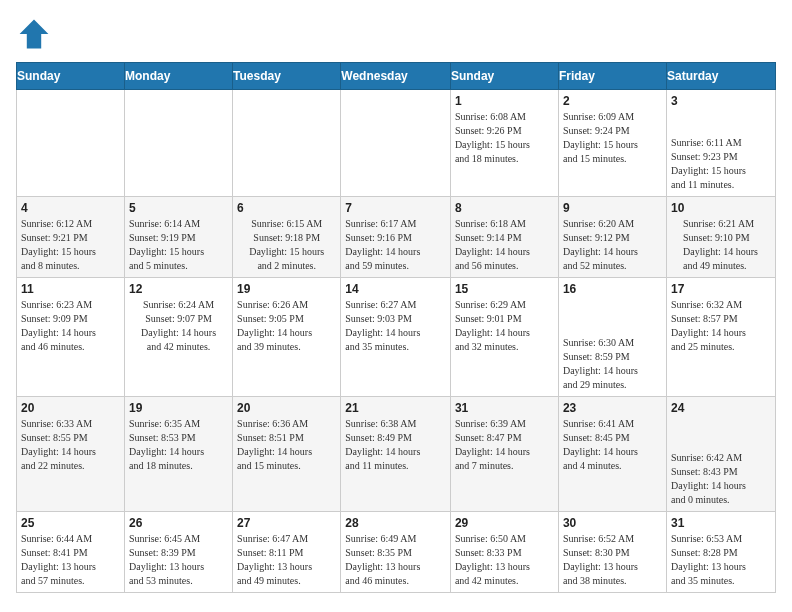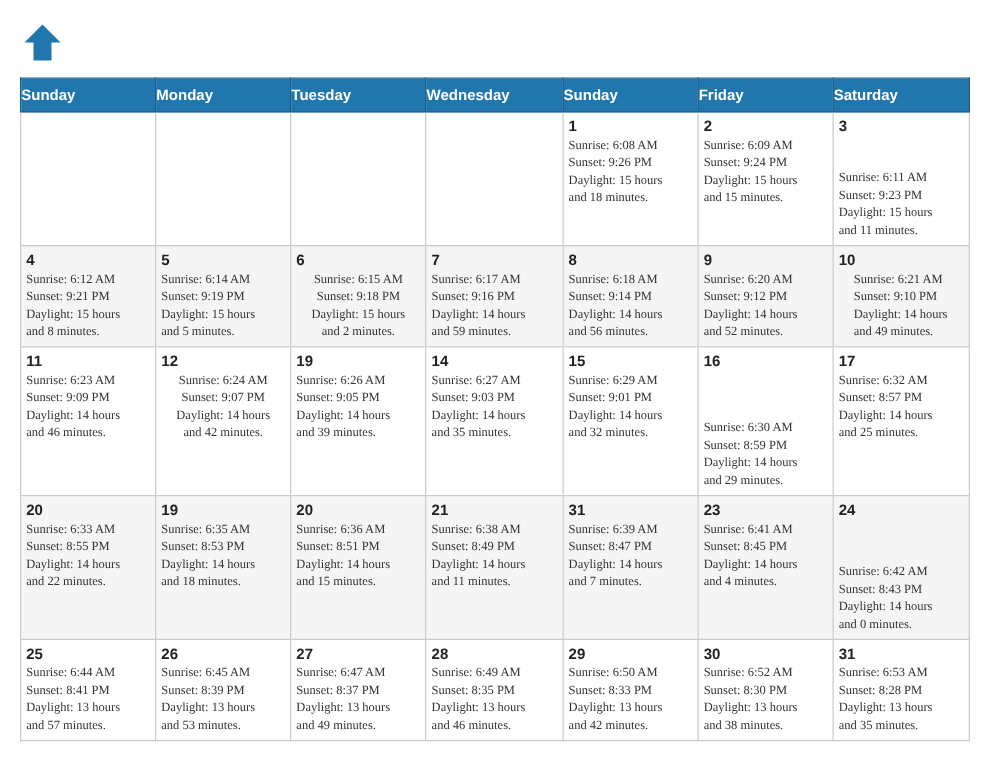--- a/index.html
+++ b/index.html
@@ -310,21 +310,21 @@
         <td>
           <div class="day-number">26</div>
           <div class="day-info" style="white-space: pre-line;">Sunrise: 6:45 AM
 Sunset: 8:39 PM
 Daylight: 13 hours
 and 53 minutes.</div>
         </td>
         <td>
           <div class="day-number">27</div>
           <div class="day-info" style="white-space: pre-line;">Sunrise: 6:47 AM
-Sunset: 8:37 PM
+Sunset: 8:11 PM
 Daylight: 13 hours
 and 49 minutes.</div>
         </td>
         <td>
           <div class="day-number">28</div>
           <div class="day-info" style="white-space: pre-line;">Sunrise: 6:49 AM
 Sunset: 8:35 PM
 Daylight: 13 hours
 and 46 minutes.</div>
         </td>

